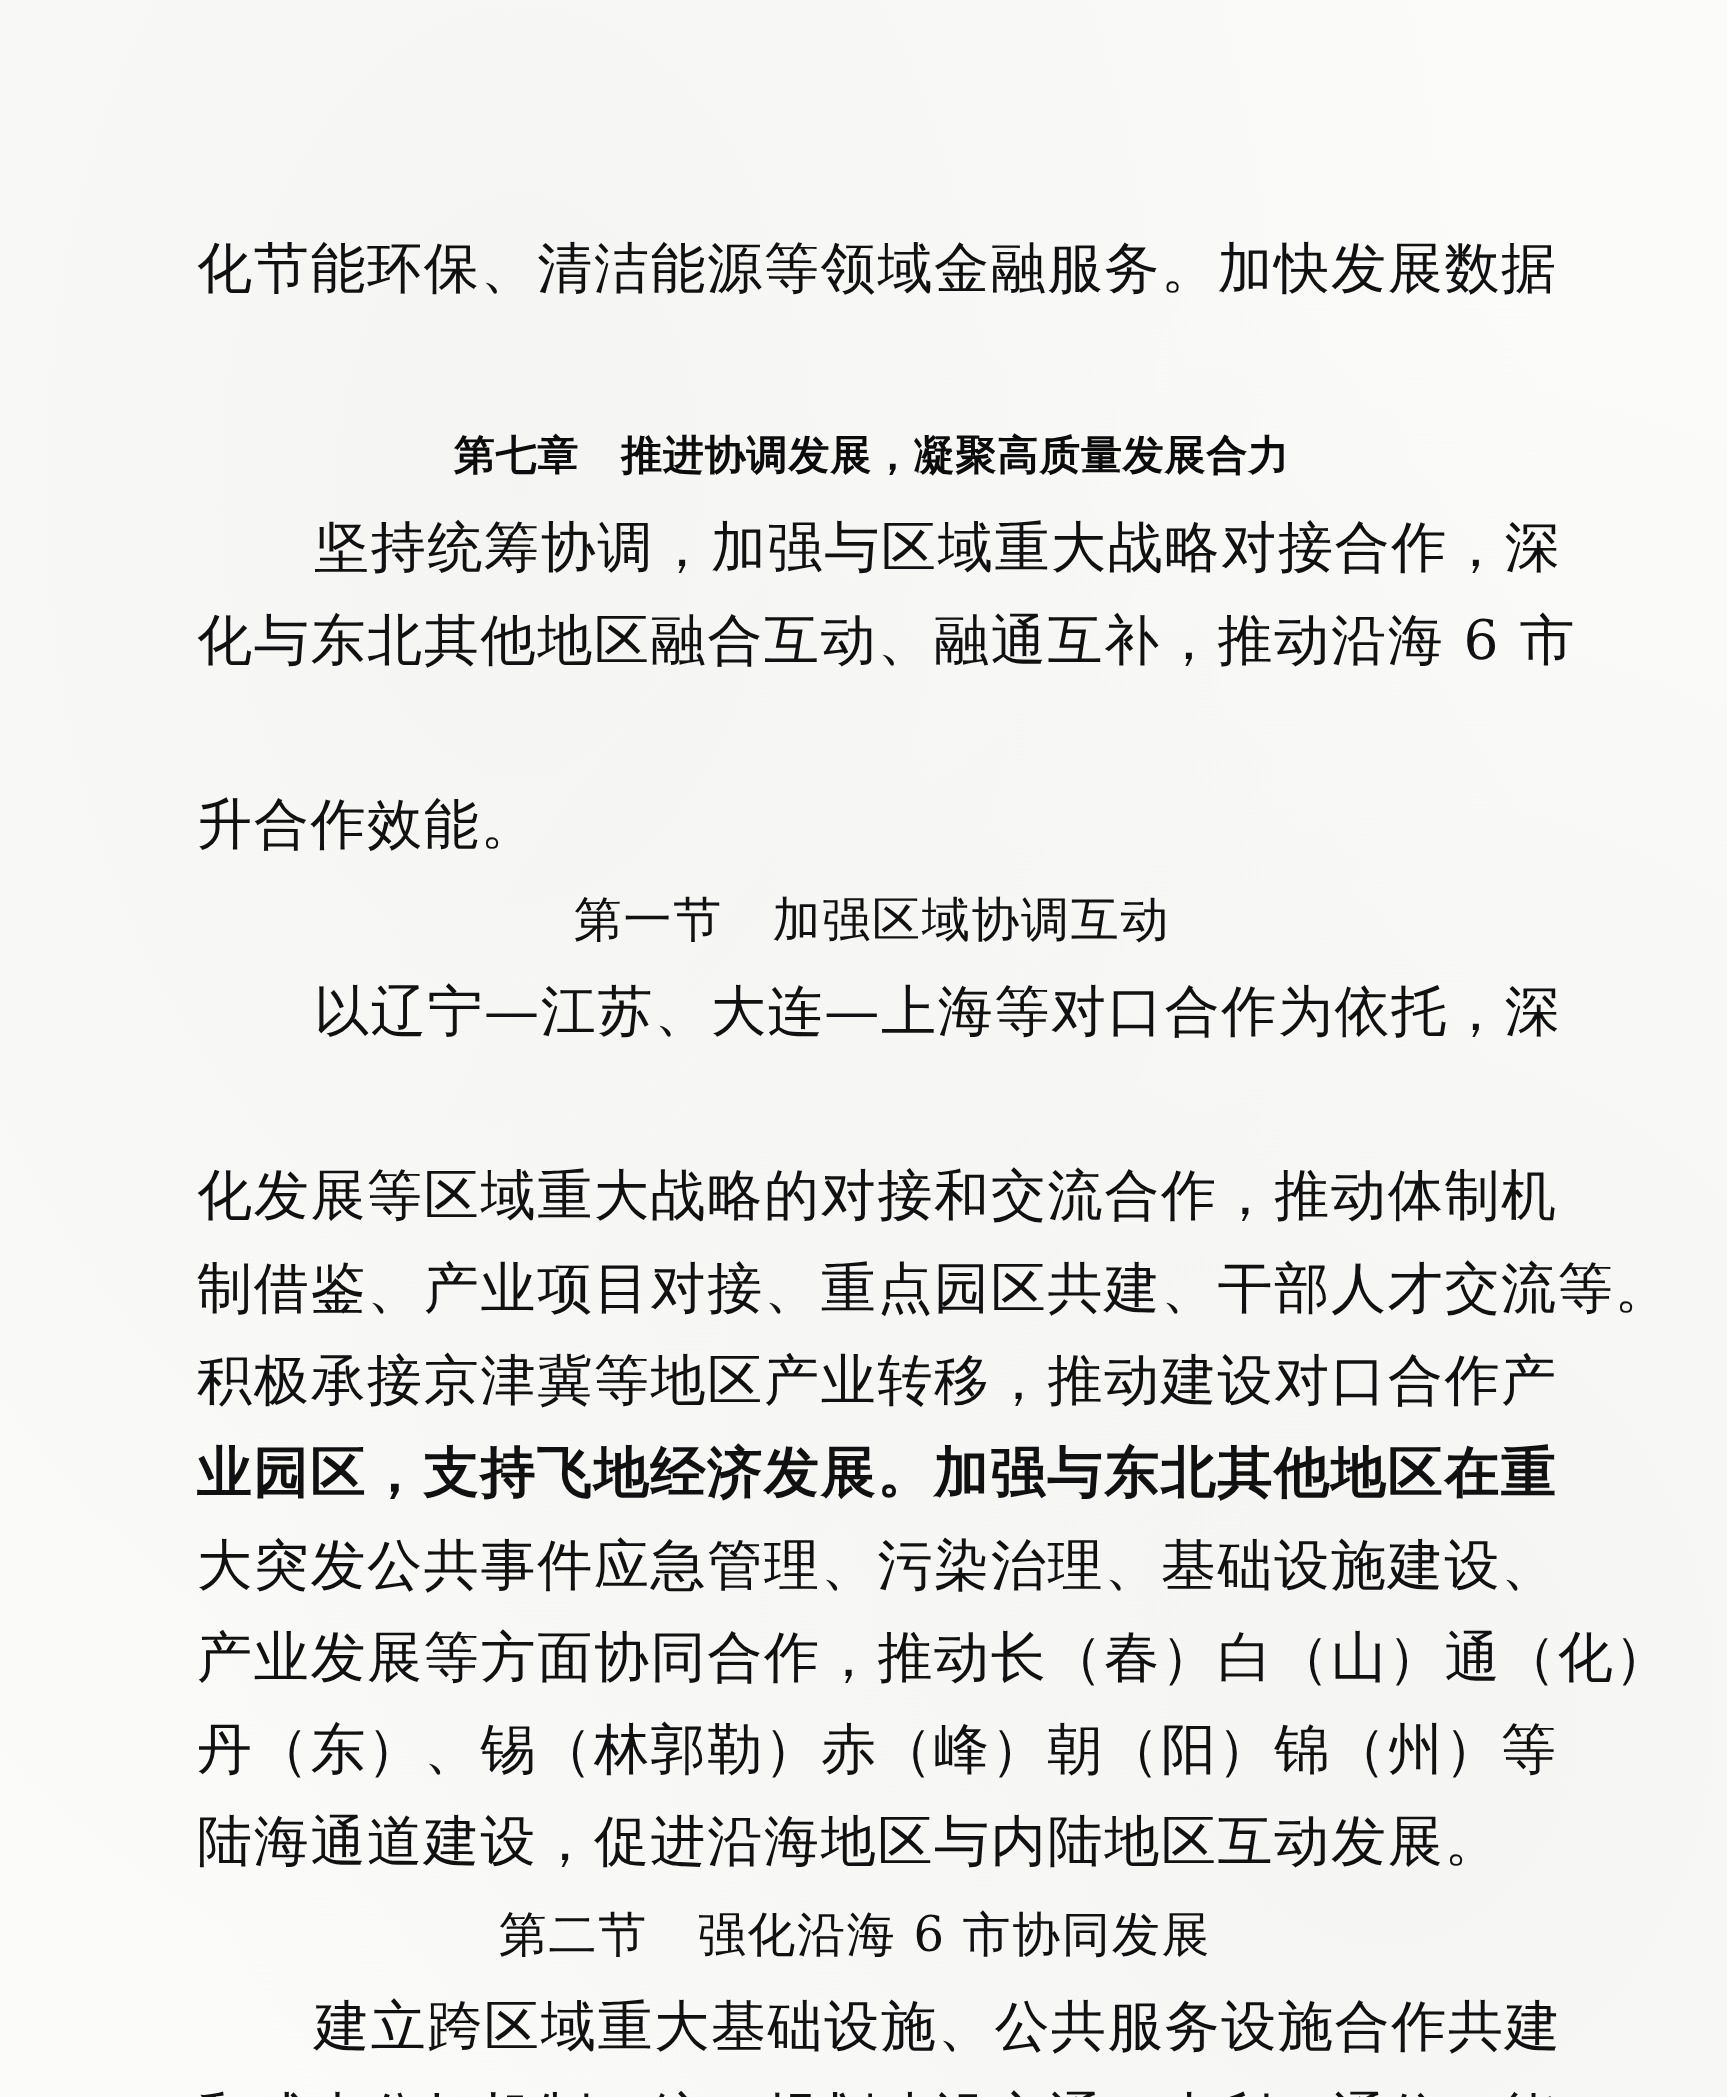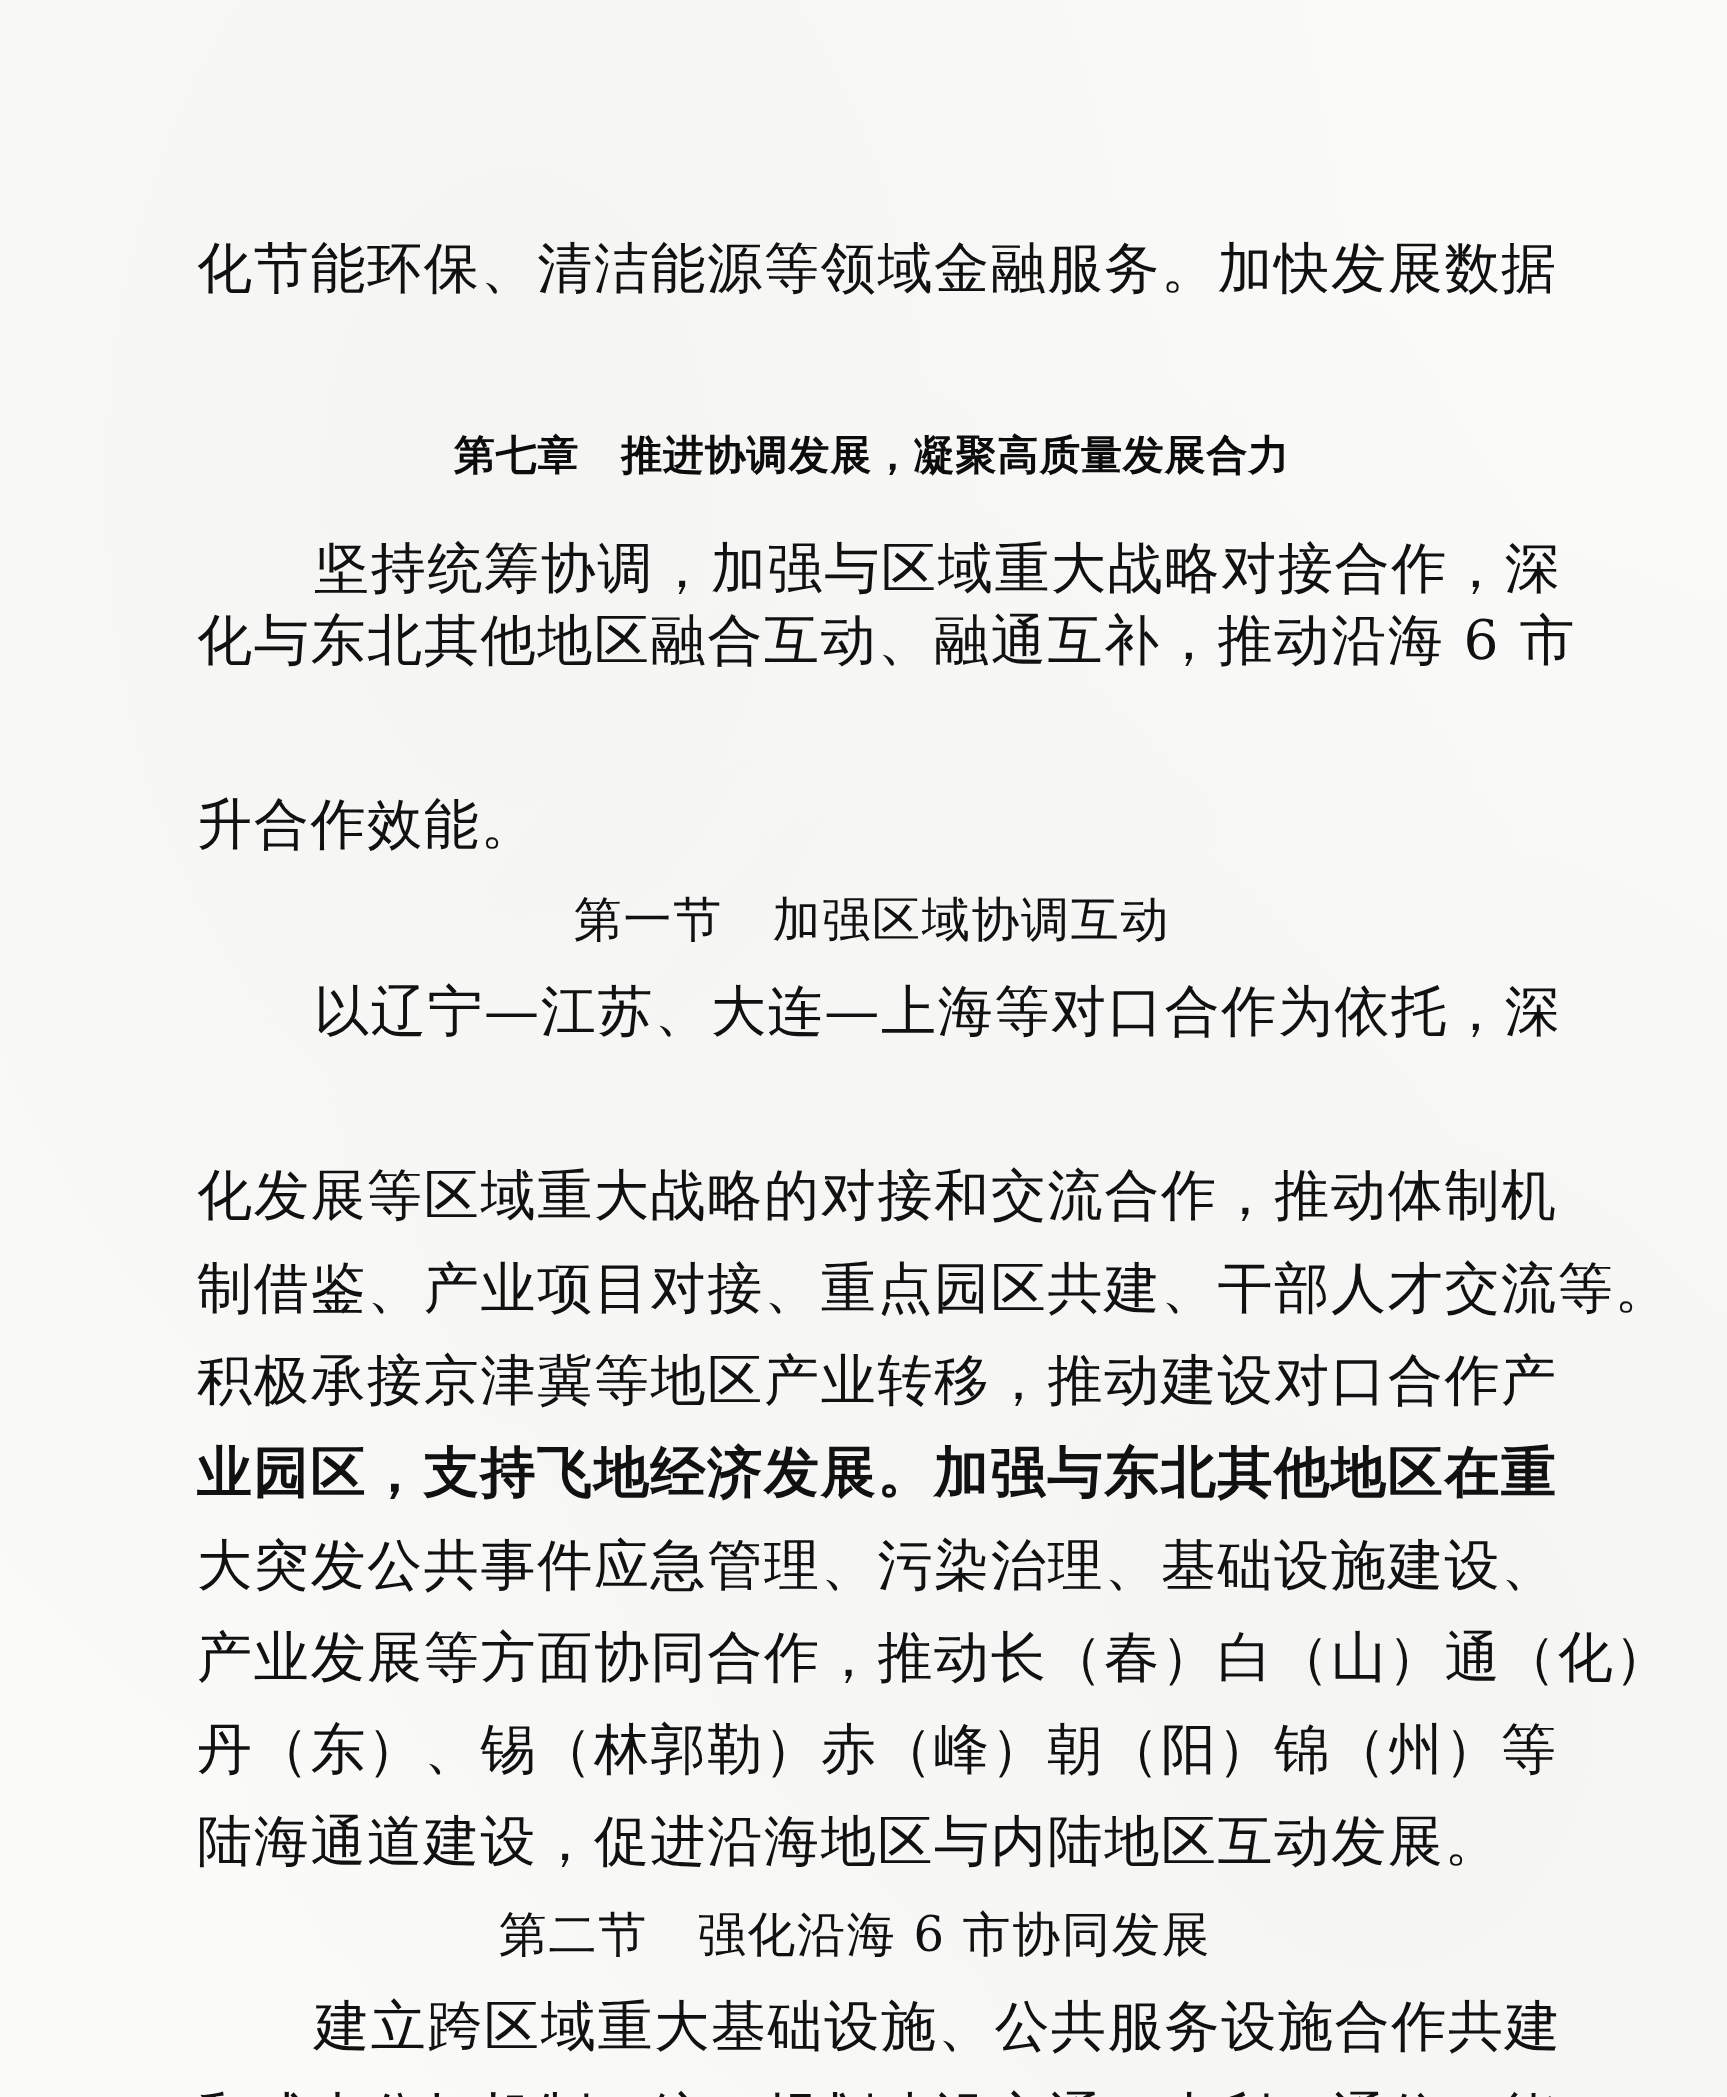--- a/index.html
+++ b/index.html
@@ -75,21 +75,21 @@
 </style>
 </head>
 <body>
 
 <div class="page">
 
   <div class="line" style="top:222px;">化节能环保、清洁能源等领域金融服务。加快发展数据</div>
 
   <div class="chapter" style="top:409px;">第七章　推进协调发展，凝聚高质量发展合力</div>
 
-  <div class="line indent" style="top:522px;">坚持统筹协调，加强与区域重大战略对接合作，深</div>
+  <div class="line indent" style="top:501px;">坚持统筹协调，加强与区域重大战略对接合作，深</div>
   <div class="line" style="top:594px;">化与东北其他地区融合互动、融通互补，推动沿海 6 市</div>
   <div class="line last" style="top:778px;">升合作效能。</div>
 
   <div class="section" style="top:873px;padding-left:17px;">第一节　加强区域协调互动</div>
   <div class="line indent" style="top:965px;">以辽宁—江苏、大连—上海等对口合作为依托，深</div>
   <div class="line" style="top:1149px;">化发展等区域重大战略的对接和交流合作，推动体制机</div>
   <div class="line" style="top:1242px;">制借鉴、产业项目对接、重点园区共建、干部人才交流等。</div>
   <div class="line" style="top:1334px;">积极承接京津冀等地区产业转移，推动建设对口合作产</div>
   <div class="line" style="top:1426px;font-weight:bold;">业园区，支持飞地经济发展。加强与东北其他地区在重</div>
   <div class="line" style="top:1519px;">大突发公共事件应急管理、污染治理、基础设施建设、</div>

